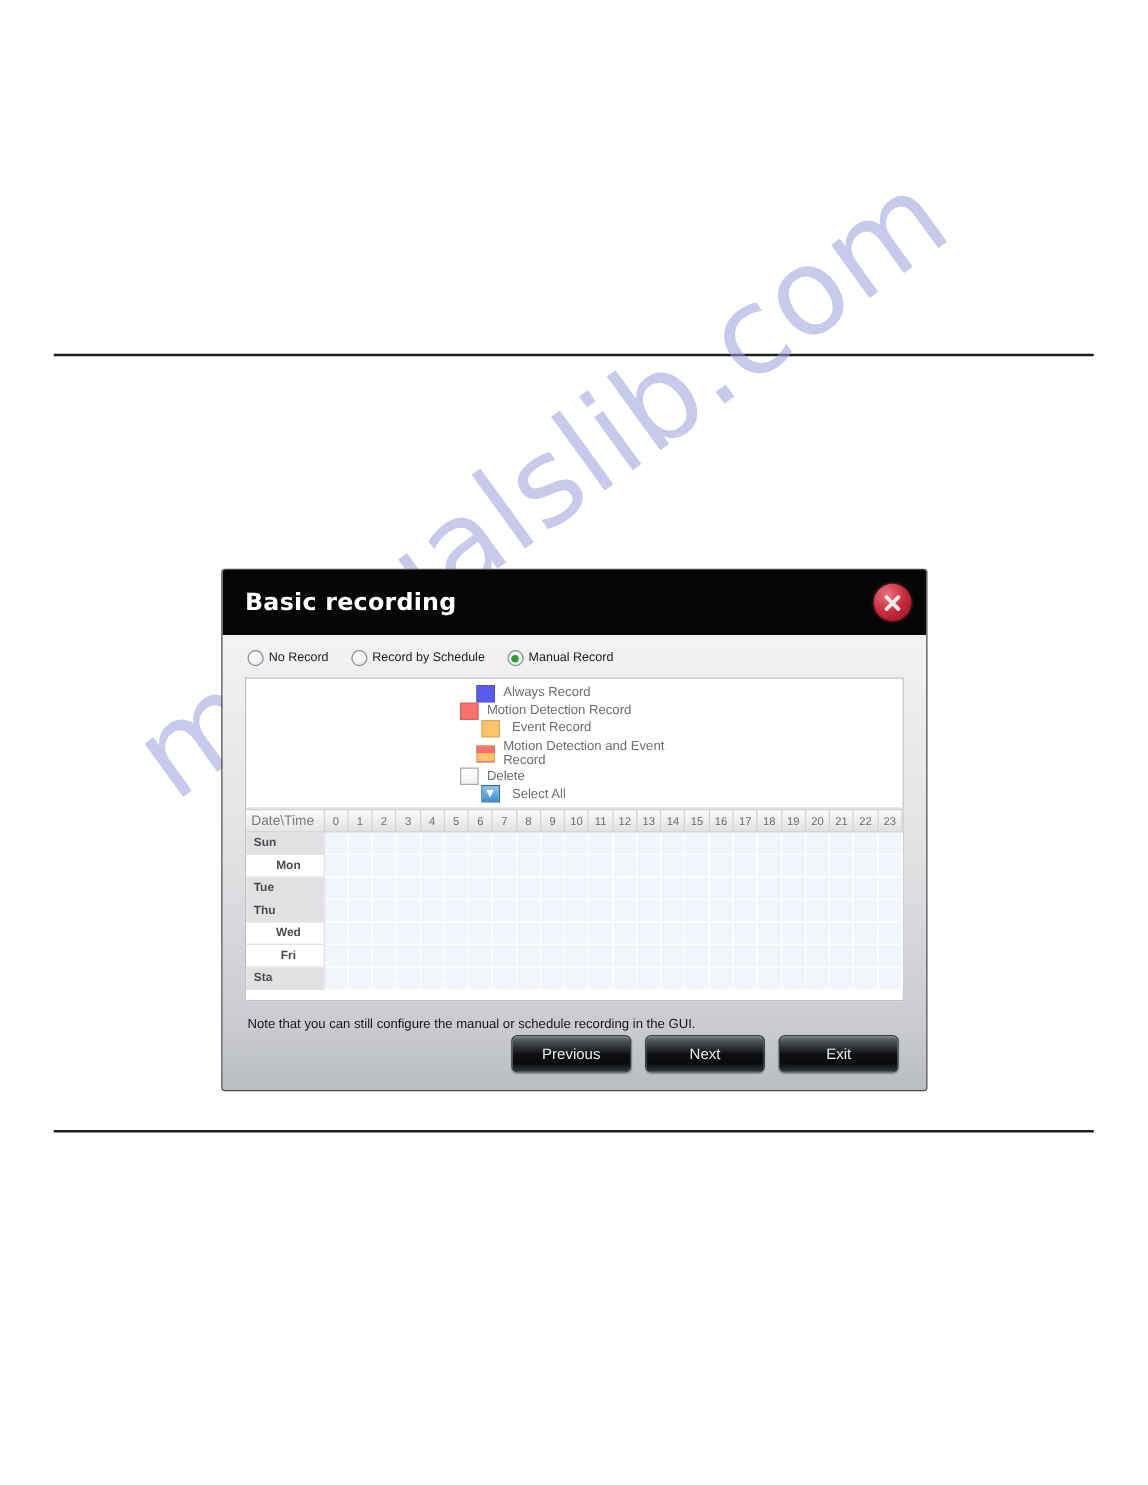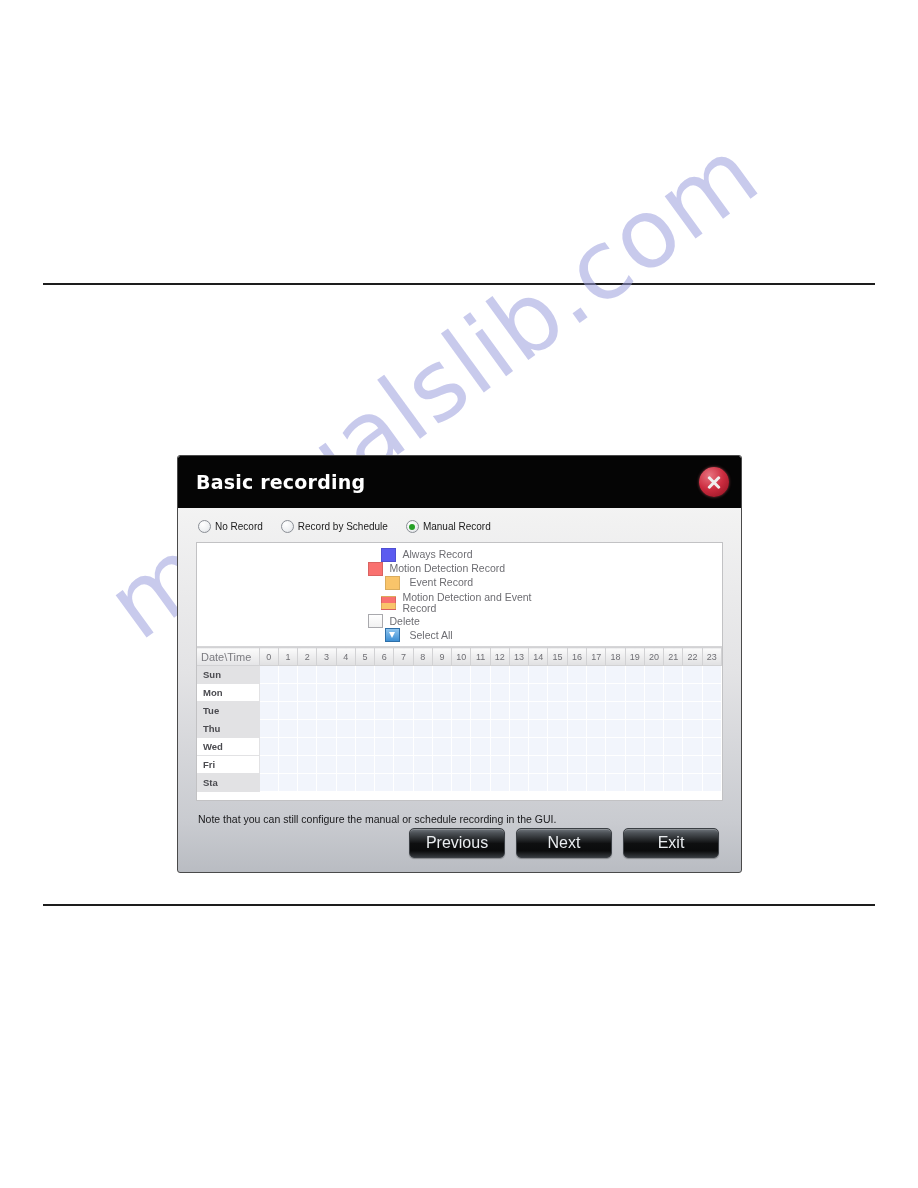--- a/index.html
+++ b/index.html
@@ -247,21 +247,21 @@
     height: 18px;
     border: 1px solid #e2e2e4;
     border-left: none;
     font-weight: bold;
     font-size: 9.5px;
     color: #4a4a4f;
     padding-left: 6px;
     box-sizing: border-box;
   }
   .sched .daycell.alt { background: #e2e2e4; }
-  .sched .daycell.plain { background: #ffffff; }
+  .sched .daycell.plain { background: #ffffff; text-align: center; }
   .sched .slot {
     height: 18px;
     background: #f2f5fc;
     border-right: 1px solid #ffffff;
     border-bottom: 1px solid #ffffff;
     box-sizing: border-box;
     cursor: pointer;
   }
 
   .table-wrap {
@@ -287,21 +287,21 @@
     gap: 11px;
     padding-right: 22px;
   }
   .btn {
     width: 94px;
     height: 28px;
     border-radius: 5px;
     border: 1px solid #3b3f44;
     background: linear-gradient(to bottom, #6f757c 0%, #4d5257 14%, #0e0f10 52%, #0a0b0c 78%, #33373b 100%);
     color: #e9ecef;
-    font-size: 16px;
+    font-size: 12px;
     display: flex;
     align-items: center;
     justify-content: center;
     cursor: pointer;
     box-shadow: inset 0 1px 0 rgba(255,255,255,0.22), 0 1px 1px rgba(0,0,0,0.3);
   }
 </style>
 </head>
 <body>
 

